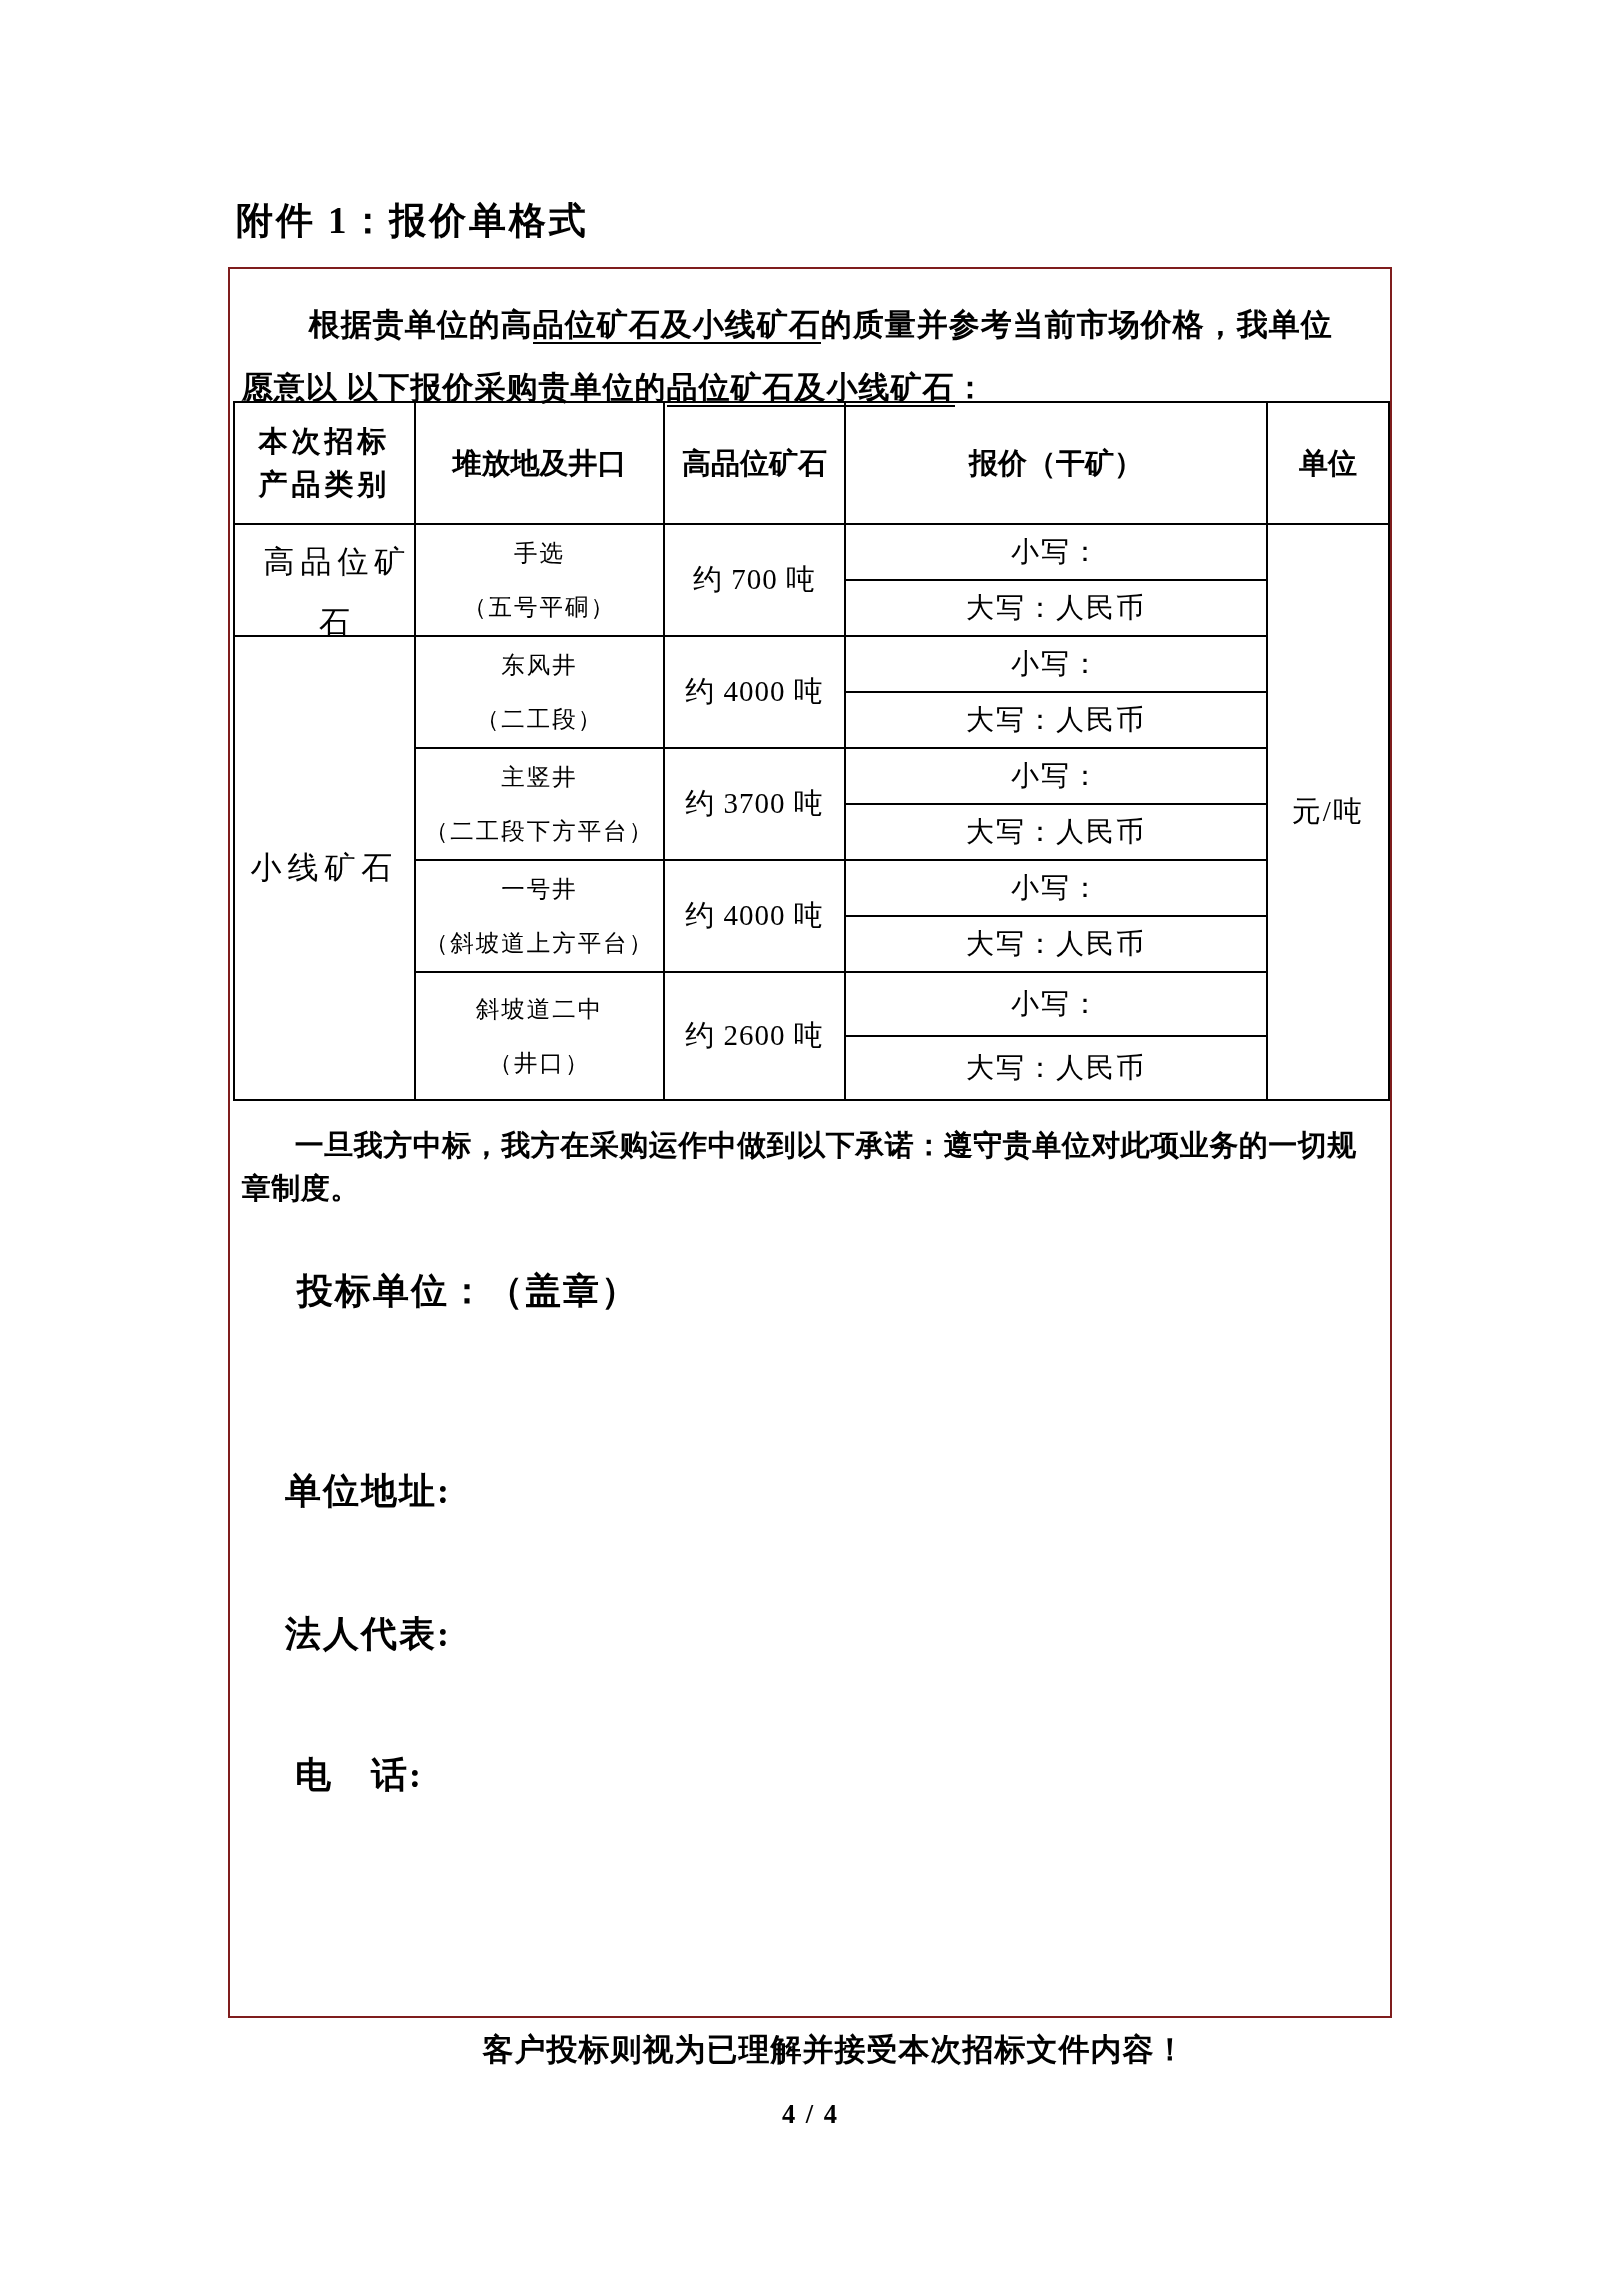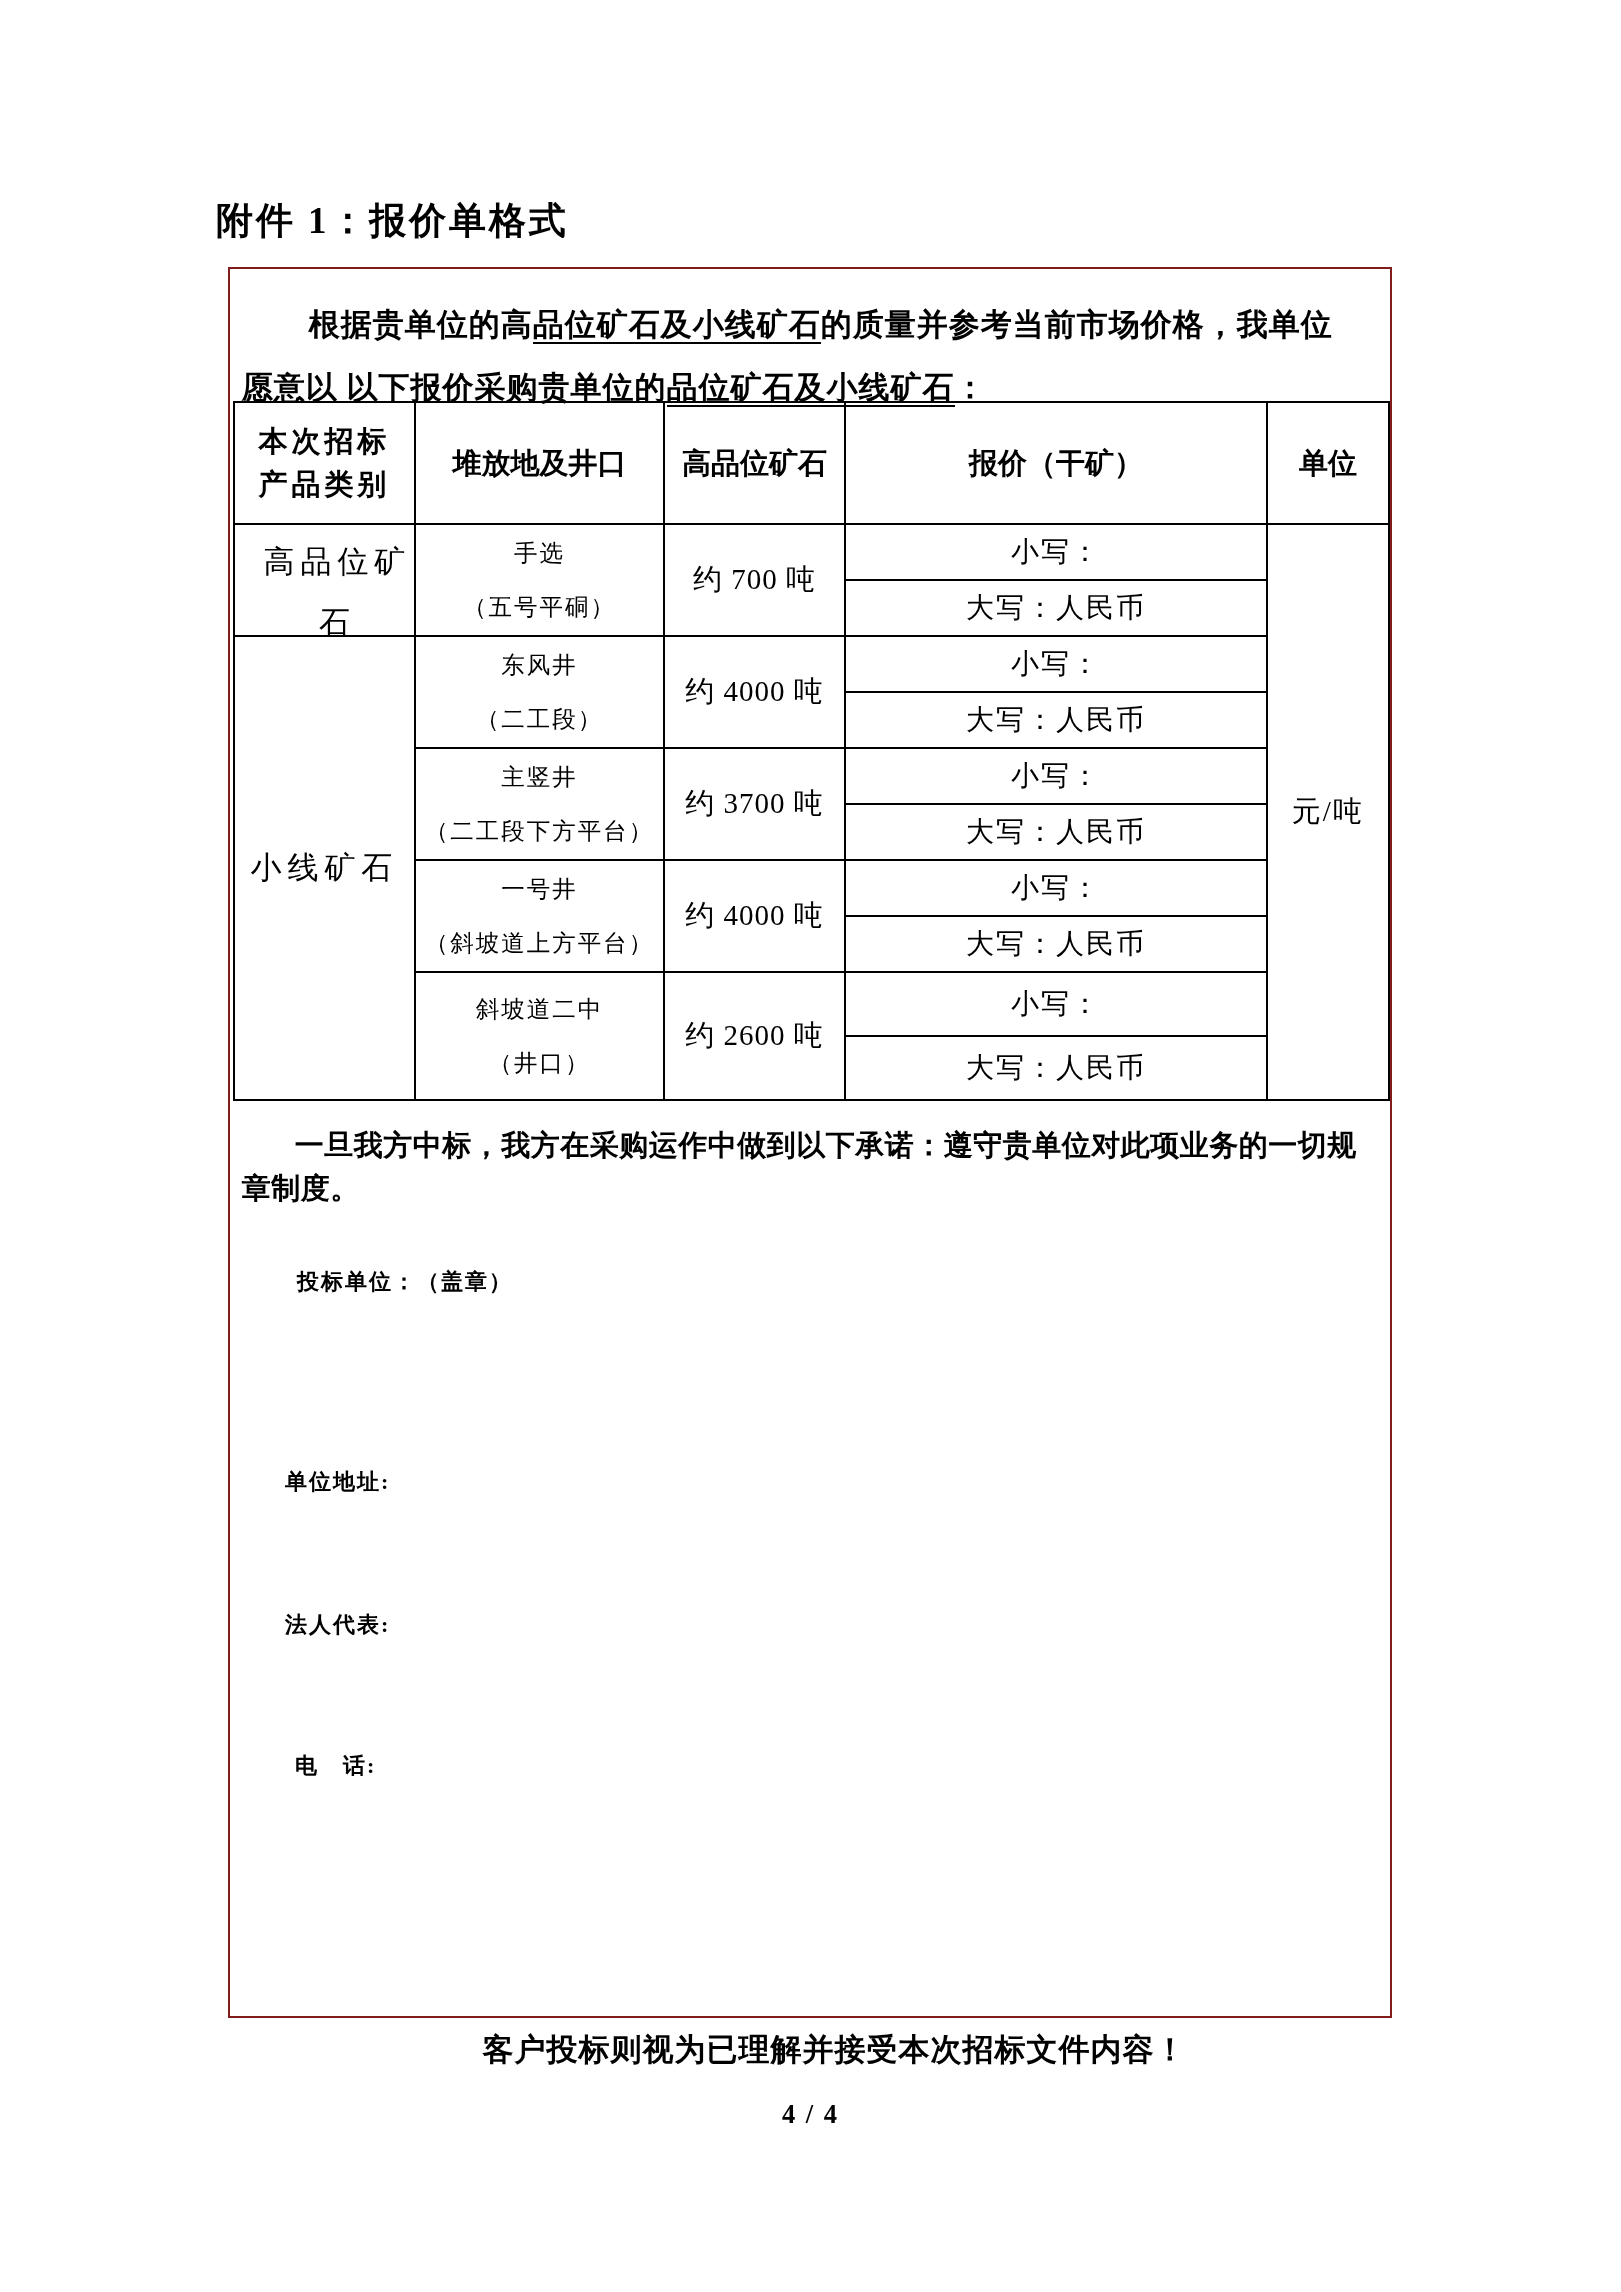--- a/index.html
+++ b/index.html
@@ -2,21 +2,21 @@
 <html><head>
 <meta charset="utf-8">
 <style>
   html,body{margin:0;padding:0;background:#fff;}
   body{
     width:1621px;height:2293px;position:relative;
     font-family:"Liberation Serif","DejaVu Serif",serif;
     color:#000;
   }
   .page-title{
-    position:absolute;left:216px;top:196px;
+    position:absolute;left:236px;top:196px;
     font-size:37px;font-weight:bold;letter-spacing:2.9px;
   }
   .quote-box{
     position:absolute;left:228px;top:267px;width:1164px;height:1751px;
     border:2px solid #7f1d1d;box-sizing:border-box;
   }
   .intro{
     position:absolute;left:11.8px;top:23.5px;right:13.7px;
     font-size:31px;font-weight:bold;line-height:63px;letter-spacing:1px;
   }
@@ -48,21 +48,21 @@
   td.qty{font-size:29px;letter-spacing:1px;}
   td.price{
     text-align:left;font-size:28px;padding-left:15.7px;letter-spacing:2px;
   }
   td.unit-cell{font-size:29px;letter-spacing:2px;padding-top:69px;}
   .commitment{
     position:absolute;left:11.8px;top:855px;right:7.8px;
     font-size:29px;font-weight:bold;text-indent:53px;letter-spacing:0.5px;
     line-height:43px;
   }
-  .fld{position:absolute;font-size:22px;font-weight:bold;letter-spacing:2px;}
+  .fld{position:absolute;font-size:36px;font-weight:bold;letter-spacing:2px;}
   .fld-bidder{left:67px;top:998px;}
   .fld-address{left:55px;top:1198px;}
   .fld-legal{left:55px;top:1341px;}
   .fld-phone{left:65px;top:1482px;}
   .footer-note{
     position:absolute;left:0;top:2029px;width:1621px;text-align:center;
     font-size:31px;font-weight:bold;letter-spacing:1px;padding-left:24px;
   }
   .page-num{
     position:absolute;left:0;top:2099px;width:1621px;text-align:center;

